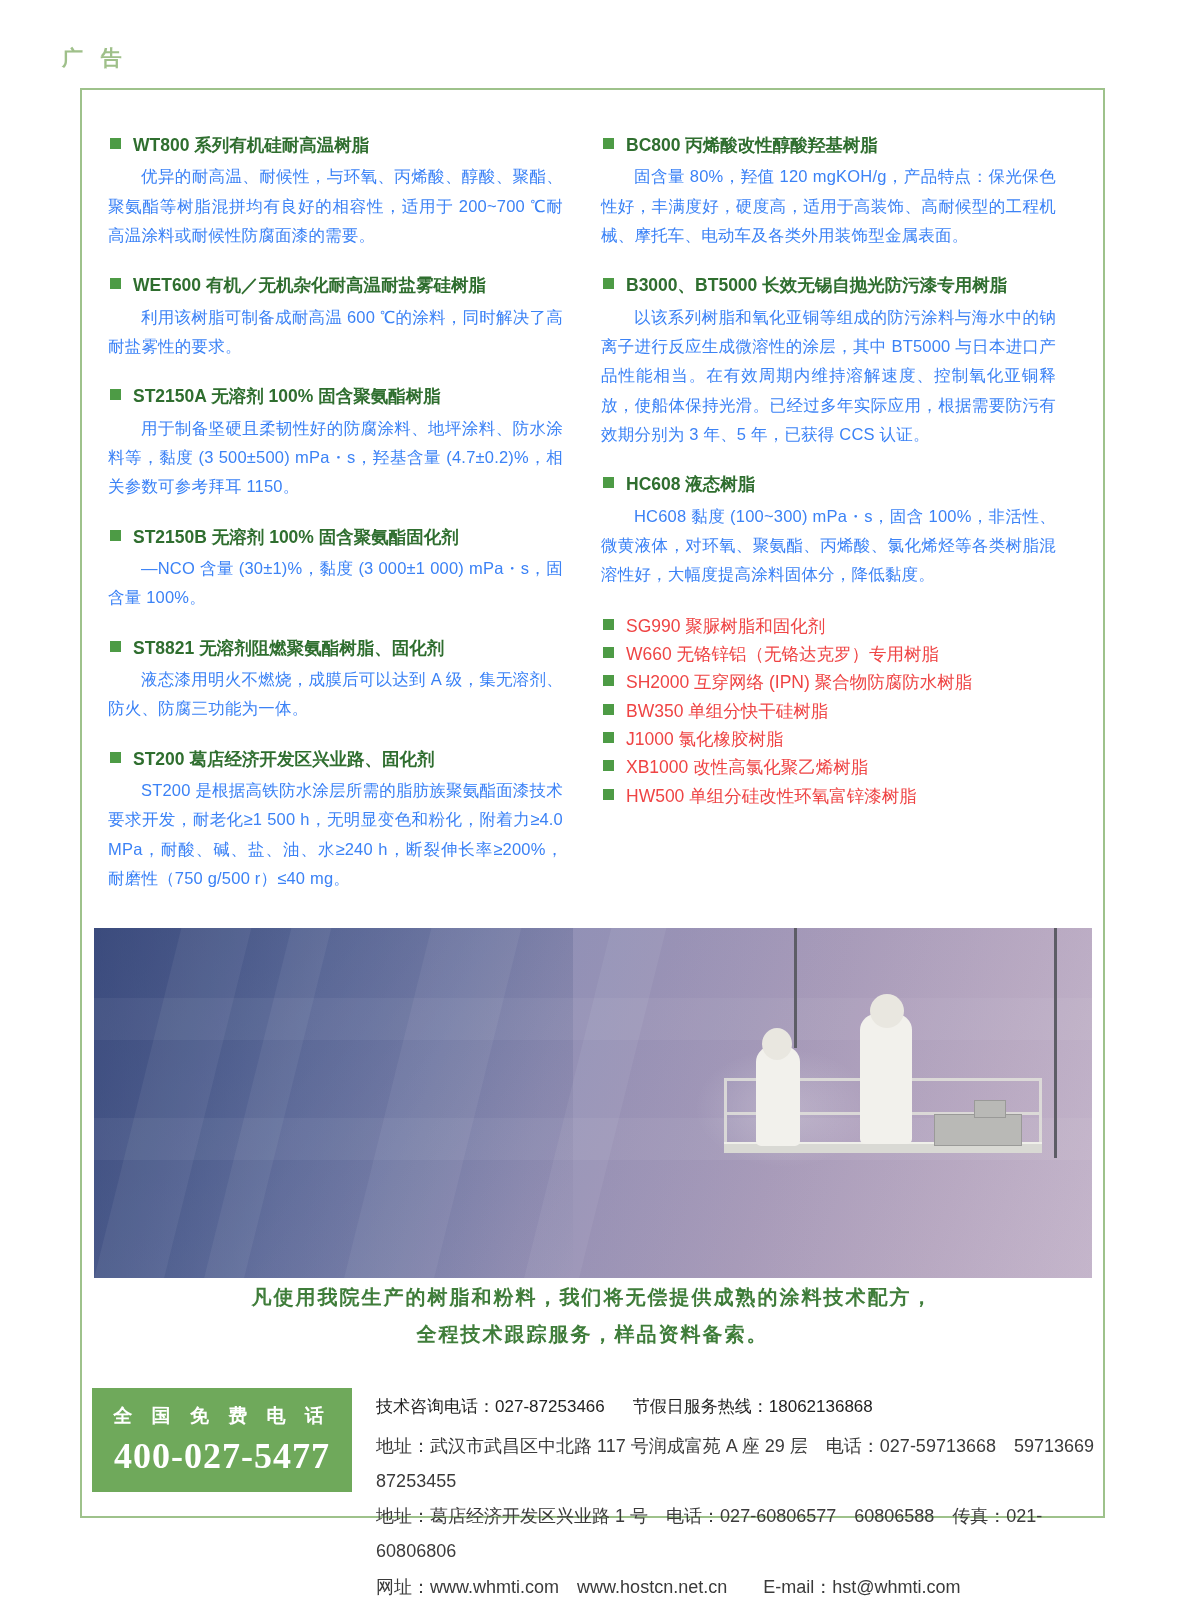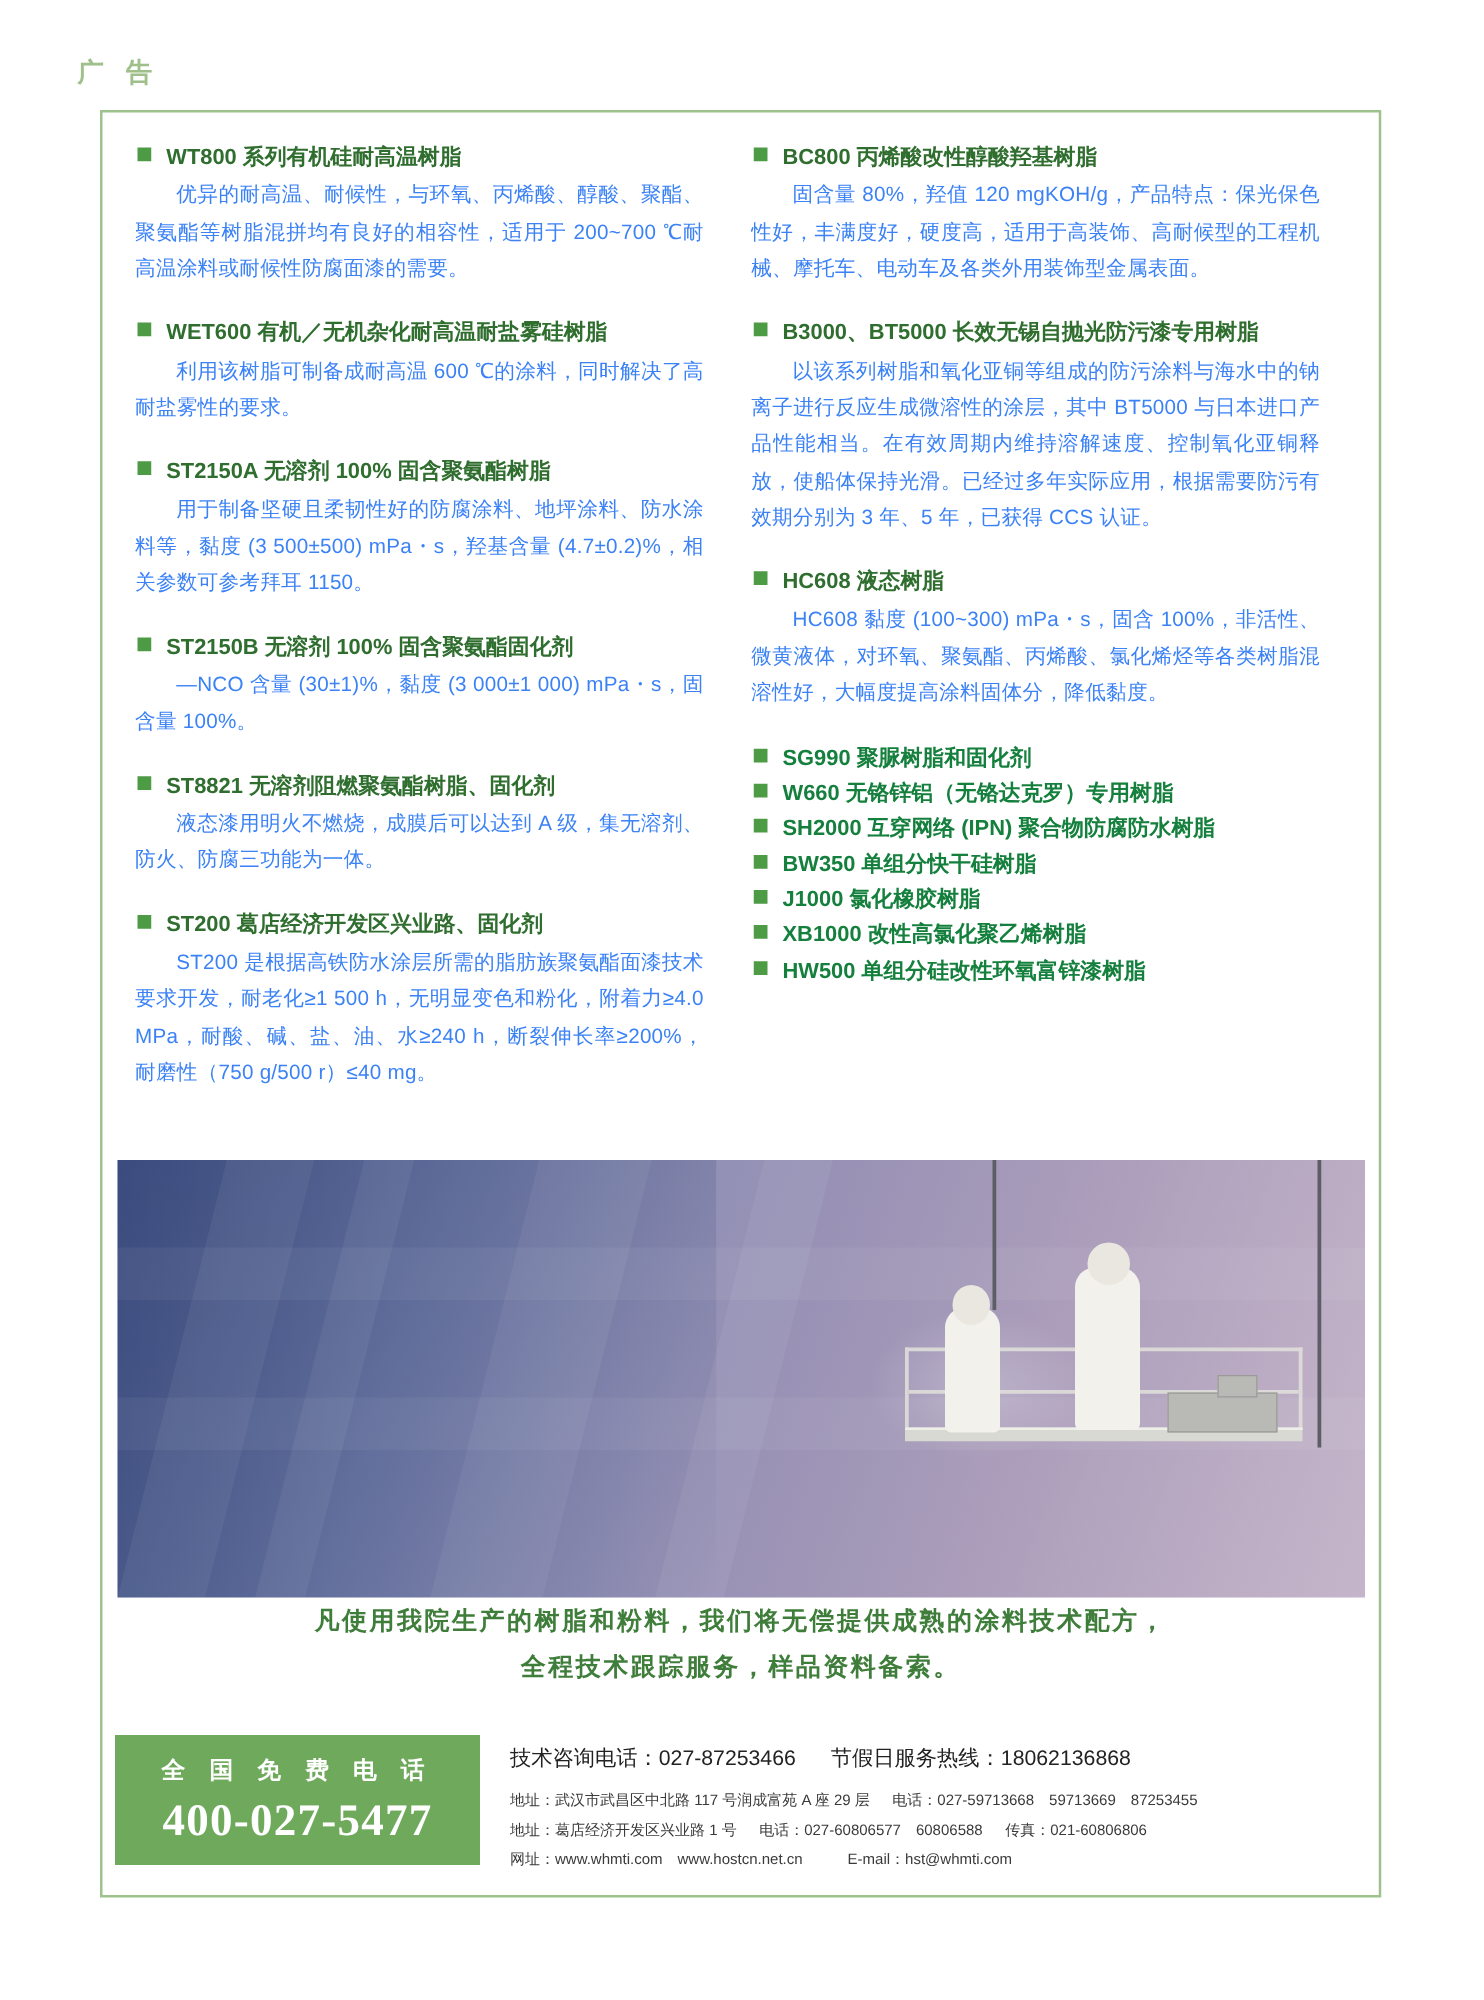--- a/index.html
+++ b/index.html
@@ -54,20 +54,21 @@
     margin-bottom: 22px;
   }
   .blk-title {
     font-size: 17.5px;
     font-weight: bold;
     color: #2f6e2f;
     line-height: 1.5;
     margin-bottom: 4px;
     position: relative;
     padding-left: 25px;
+    margin-top: 20px;
   }
   .blk-title .sq {
     position: absolute;
     left: 2px;
     top: 6px;
     width: 11px;
     height: 11px;
     background: #4d9b45;
     display: inline-block;
   }
@@ -77,22 +78,22 @@
     color: #3b82f6;
     text-align: justify;
     text-indent: 2em;
     letter-spacing: 0.2px;
   }
   .simple-list {
     margin-top: 10px;
   }
   .simple-item {
     font-size: 17.5px;
-    font-weight: bold;
-    color: #15803d;
+    font-weight: normal;
+    color: #ef4444;
     line-height: 1.62;
     position: relative;
     padding-left: 25px;
   }
   .simple-item .sq {
     position: absolute;
     left: 2px;
     top: 7px;
     width: 11px;
     height: 11px;
@@ -247,21 +248,21 @@
     font-size: 14.5px;
     color: #333;
     line-height: 1.95;
   }
   .contact .row1 {
     font-size: 17px;
     color: #222;
     margin-bottom: 6px;
   }
   .contact .row1 span.sep { display: inline-block; width: 28px; }
-  .contact .small { font-size: 12px; color: #3a3a3a; }
+  .contact .small { font-size: 18px; color: #3a3a3a; }
   .contact .small span.gap { display: inline-block; width: 18px; }
 </style>
 </head>
 <body>
 
 <div class="page">
 
   <div class="ad-mark">广 告</div>
 
   <div class="frame">

